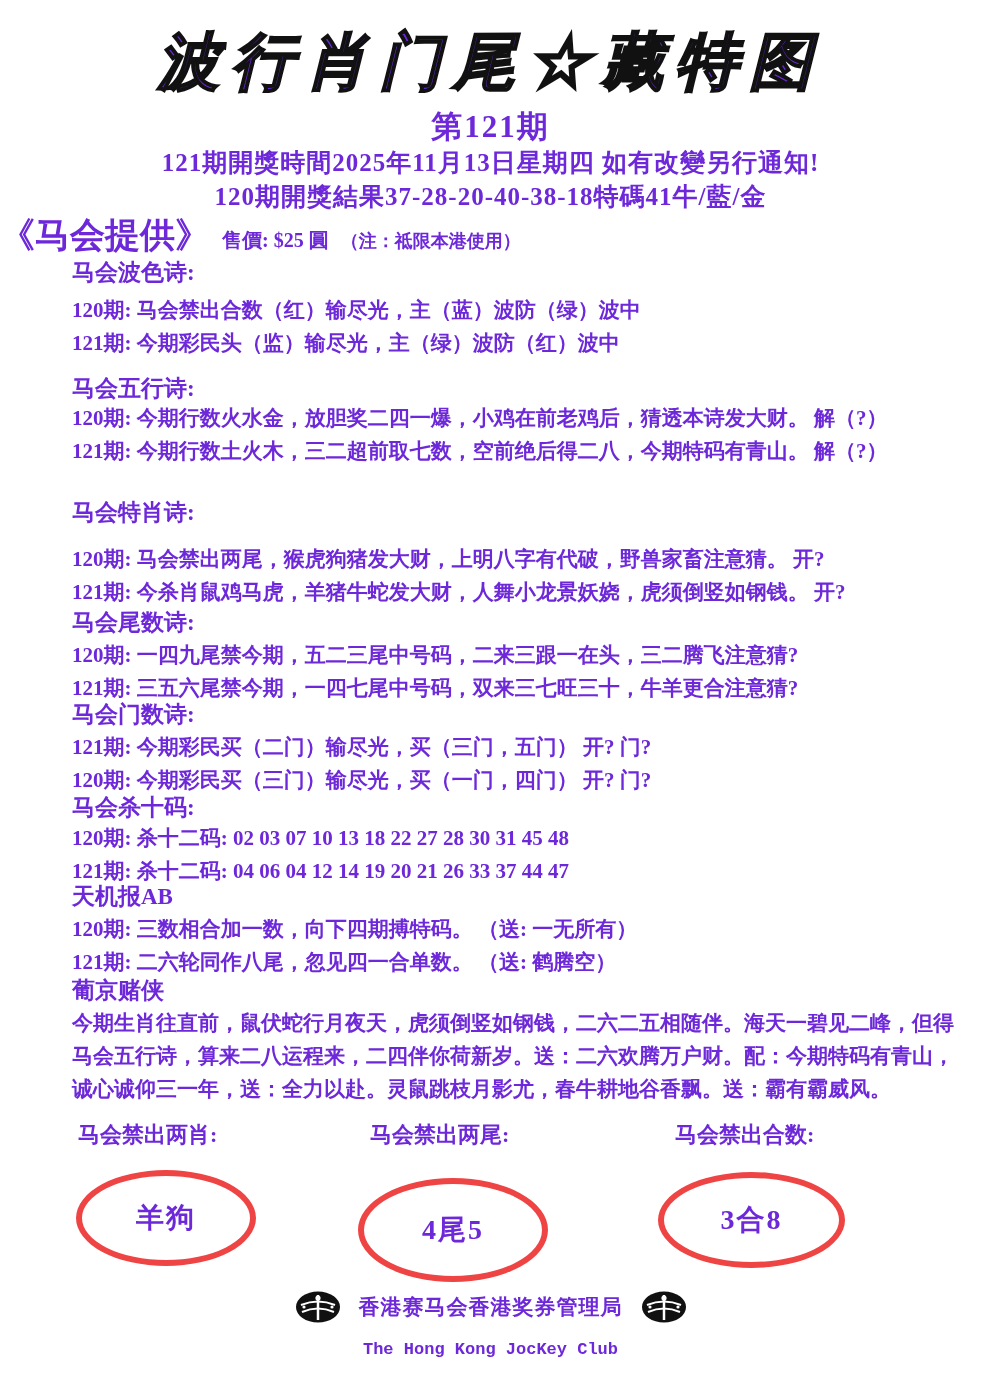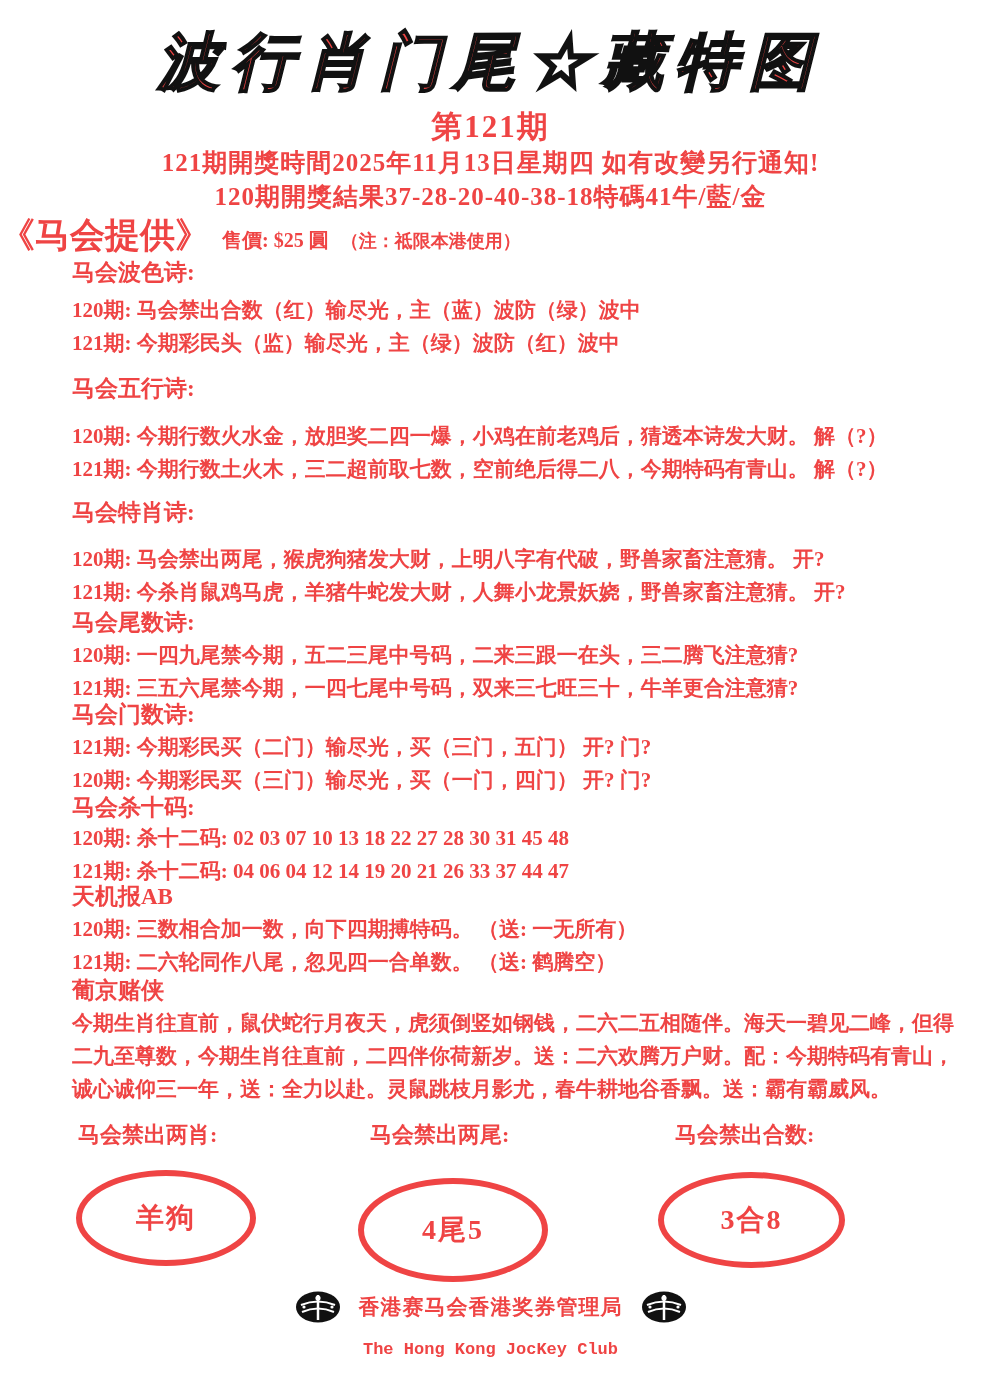--- a/index.html
+++ b/index.html
@@ -1,21 +1,21 @@
 <!DOCTYPE html>
 <html><head>
 <meta charset="utf-8">
 <style>
   html, body { margin: 0; padding: 0; background: #ffffff; }
   .page {
     position: relative;
     width: 981px;
     height: 1388px;
     background: #ffffff;
-    color: #ef4444;
+    color: #6d28d9;
     font-family: "Liberation Serif", "DejaVu Serif", serif;
     overflow: hidden;
   }
   .center { left: 0; width: 100%; text-align: center; }
 
   .title {
     position: absolute; top: 20px;
     font-size: 62px; font-weight: 900; font-style: italic;
     letter-spacing: 12px; white-space: nowrap;
     -webkit-text-stroke: 2px #111;
@@ -34,21 +34,21 @@
     white-space: nowrap;
   }
   .provider { font-size: 35px; font-weight: 900; }
   .price { font-size: 20px; font-weight: 900; }
   .pnote { font-size: 18px; font-weight: bold; }
 
   .sec { position: absolute; left: 72px; right: 20px; white-space: nowrap; }
   .sec .h  { font-size: 23px; font-weight: bold; line-height: 26px; }
   .sec .ln { font-size: 21px; font-weight: bold; line-height: 33px; }
   .g1 { margin-bottom: 1px; } .g3 { margin-bottom: 3px; }
-  .g8 { margin-bottom: 8px; } .g17 { margin-bottom: 17px; } .g18 { margin-bottom: 18px; }
+  .g8 { margin-bottom: 8px; } .g17 { margin-bottom: 17px; } .g18 { }
 
   .s-bose   { top: 260px; }
   .s-wuxing { top: 376px; }
   .s-texiao { top: 500px; }
   .s-weishu { top: 610px; }
   .s-menshu { top: 702px; }
   .s-sha    { top: 795px; }
   .s-tianji { top: 884px; }
   .s-pujing { top: 978px; }
 
@@ -103,21 +103,21 @@
 
   <div class="sec s-wuxing">
     <div class="h g18">马会五行诗:</div>
     <div class="ln">120期: 今期行数火水金，放胆奖二四一爆，小鸡在前老鸡后，猜透本诗发大财。 解（?）</div>
     <div class="ln">121期: 今期行数土火木，三二超前取七数，空前绝后得二八，今期特码有青山。 解（?）</div>
   </div>
 
   <div class="sec s-texiao">
     <div class="h g17">马会特肖诗:</div>
     <div class="ln">120期: 马会禁出两尾，猴虎狗猪发大财，上明八字有代破，野兽家畜注意猜。 开?</div>
-    <div class="ln">121期: 今杀肖鼠鸡马虎，羊猪牛蛇发大财，人舞小龙景妖娆，野兽家畜注意猜。 开?</div>
+    <div class="ln">121期: 今杀肖鼠鸡马虎，羊猪牛蛇发大财，人舞小龙景妖娆，虎须倒竖如钢钱。 开?</div>
   </div>
 
   <div class="sec s-weishu">
     <div class="h g3">马会尾数诗:</div>
     <div class="ln">120期: 一四九尾禁今期，五二三尾中号码，二来三跟一在头，三二腾飞注意猜?</div>
     <div class="ln">121期: 三五六尾禁今期，一四七尾中号码，双来三七旺三十，牛羊更合注意猜?</div>
   </div>
 
   <div class="sec s-menshu">
     <div class="h g3">马会门数诗:</div>
@@ -133,21 +133,21 @@
 
   <div class="sec s-tianji">
     <div class="h g3">天机报AB</div>
     <div class="ln">120期: 三数相合加一数，向下四期搏特码。 （送: 一无所有）</div>
     <div class="ln">121期: 二六轮同作八尾，忽见四一合单数。 （送: 鹤腾空）</div>
   </div>
 
   <div class="sec s-pujing">
     <div class="h g3">葡京赌侠</div>
     <div class="ln">今期生肖往直前，鼠伏蛇行月夜天，虎须倒竖如钢钱，二六二五相随伴。海天一碧见二峰，但得</div>
-    <div class="ln">二九至尊数，今期生肖往直前，二四伴你荷新岁。送：二六欢腾万户财。配：今期特码有青山，</div>
+    <div class="ln">马会五行诗，算来二八运程来，二四伴你荷新岁。送：二六欢腾万户财。配：今期特码有青山，</div>
     <div class="ln">诚心诚仰三一年，送：全力以赴。灵鼠跳枝月影尤，春牛耕地谷香飘。送：霸有霸威风。</div>
   </div>
 
   <div class="ban-label bl1">马会禁出两肖:</div>
   <div class="ban-label bl2">马会禁出两尾:</div>
   <div class="ban-label bl3">马会禁出合数:</div>
 
   <div class="oval o1">
     <span>羊狗</span>
   </div>

